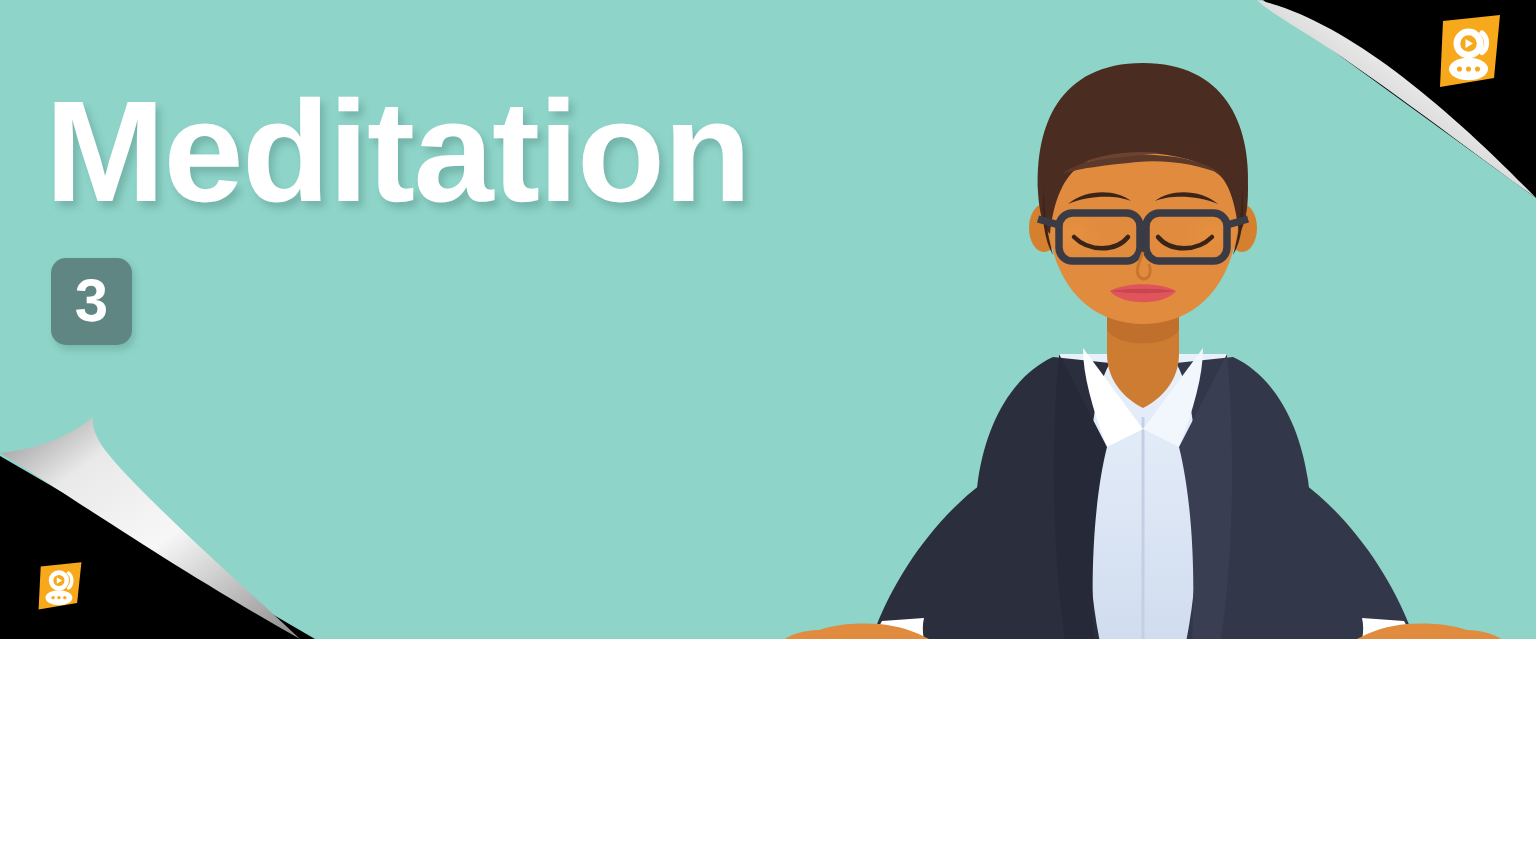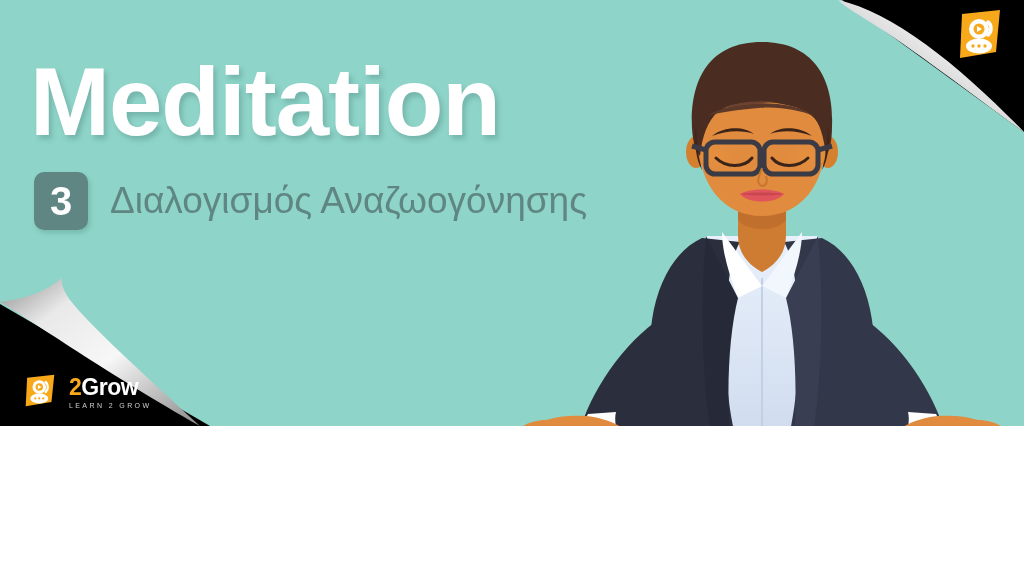--- a/index.html
+++ b/index.html
@@ -244,21 +244,20 @@
         <path d="M240 154 C250 148 274 148 284 154 C276 164 248 164 240 154 Z" fill="#e0555c"></path>
         <path d="M240 154 C252 152 272 152 284 154 C272 156 252 156 240 154 Z" fill="#c94650"></path>
       </g>
     </svg>
   </div>
 
   <div class="title-block">
     <h1 class="slide-title">Meditation</h1>
     <div class="subtitle-row">
       <div class="number-badge">3</div>
-      <div class="subtitle-text">Διαλογισμός Αναζωογόνησης</div>
     </div>
   </div>
 
   <div class="corner corner-tr">
     <svg viewBox="0 0 190 132" width="190" height="132">
       <defs>
         <linearGradient id="curlTR" x1="0" y1="1" x2="1" y2="0">
           <stop offset="0%" stop-color="#6e6e6e"></stop>
           <stop offset="35%" stop-color="#c9c9c9"></stop>
           <stop offset="65%" stop-color="#f2f2f2"></stop>
@@ -304,19 +303,15 @@
       <path d="M10 8 L48 4 L44 42 L8 48 Z" fill="#f7a91b"></path>
       <circle cx="27" cy="21" r="9.5" fill="#ffffff"></circle>
       <circle cx="27" cy="21" r="5.2" fill="#f7a91b"></circle>
       <path d="M25 18 L30 21 L25 24 Z" fill="#ffffff"></path>
       <path d="M36 14 C40 17 40 25 36 28" stroke="#ffffff" stroke-width="3.2" fill="none" stroke-linecap="round"></path>
       <ellipse cx="27" cy="37" rx="12.5" ry="7" fill="#ffffff"></ellipse>
       <circle cx="21.5" cy="37" r="1.6" fill="#f7a91b"></circle>
       <circle cx="27" cy="37" r="1.6" fill="#f7a91b"></circle>
       <circle cx="32.5" cy="37" r="1.6" fill="#f7a91b"></circle>
     </svg>
-    <div class="logo-word">
-      <div class="wm"><span class="accent">2</span><span>Grow</span></div>
-      <div class="tag">LEARN 2 GROW</div>
-    </div>
   </div>
 
 </div>
 
 </body></html>

